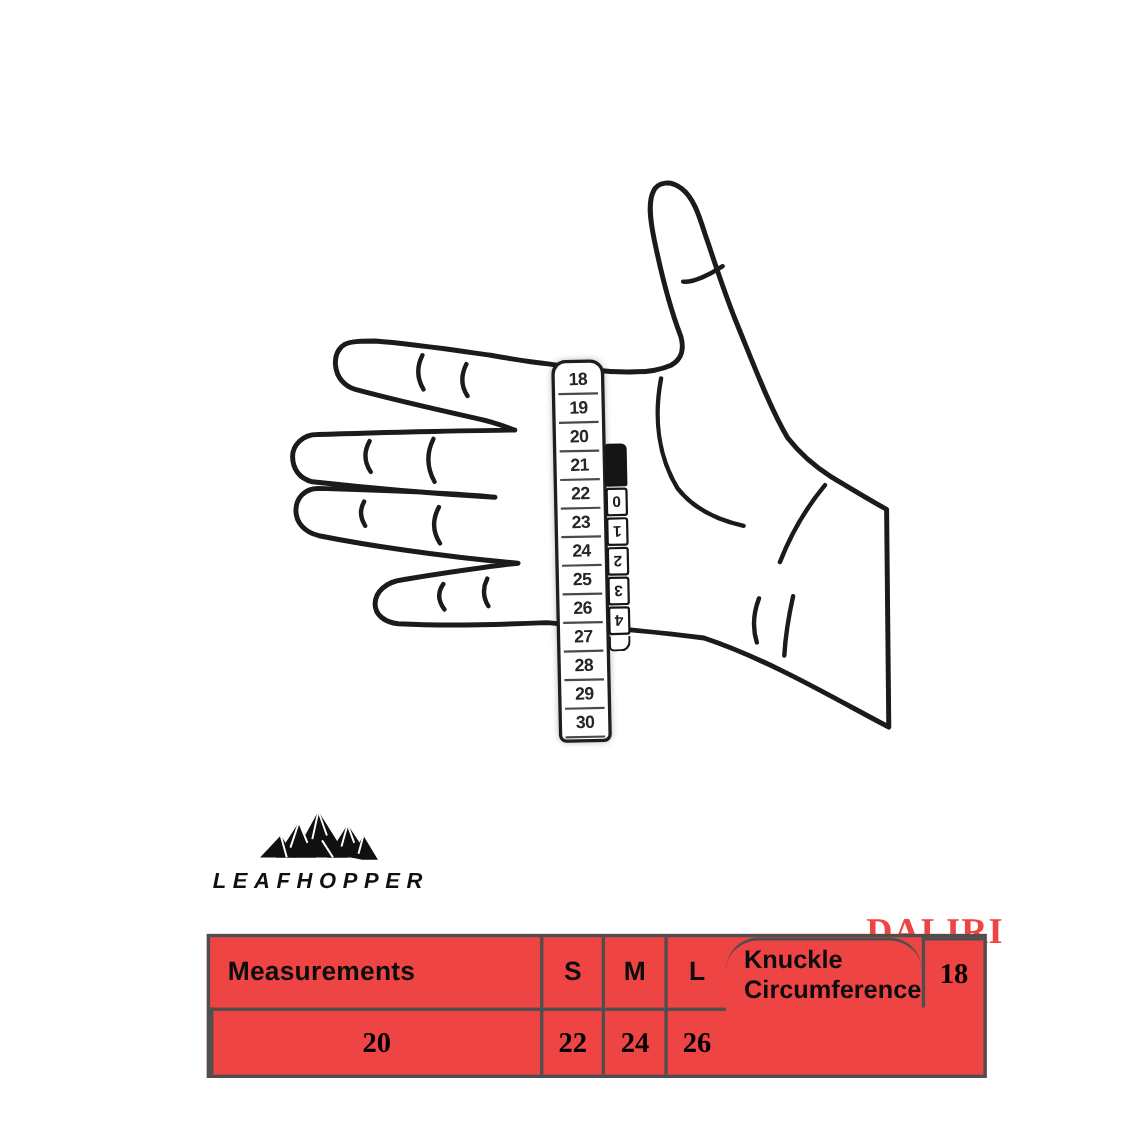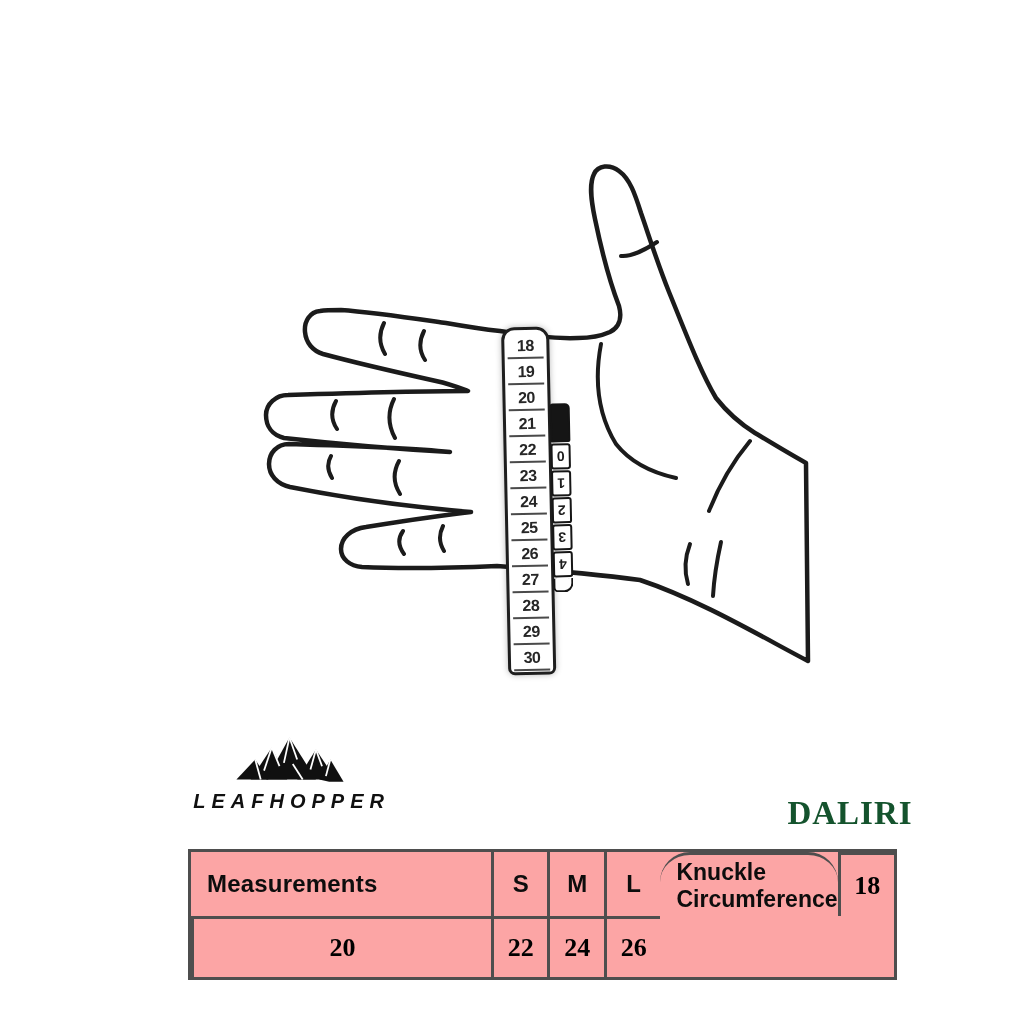--- a/index.html
+++ b/index.html
@@ -44,28 +44,28 @@
     border-top:none;border-radius:0 0 9px 5px;margin-top:1px;
   }
   
   .logo{position:absolute;left:190px;top:734px;width:200px;z-index:2;text-align:right;}
   .logo-mountains{display:block;margin:0 auto;width:116px;height:50px;}
   .logo-word{
     margin-top:6px;font-size:20px;font-weight:bold;font-style:italic;
     letter-spacing:6px;color:#101010;white-space:nowrap;
   }
   .brand2{
-    position:absolute;left:770px;top:795px;width:160px;text-align:center;z-index:2;
+    position:absolute;left:770px;top:829px;width:160px;text-align:center;z-index:2;
     font-family:"Liberation Serif",serif;font-weight:bold;font-size:33px;
-    letter-spacing:1px;color:#14532d;
+    letter-spacing:1px;color:#ef4444;
   }
   
   .size-table{
     position:absolute;left:188px;top:849px;width:709px;height:131px;box-sizing:border-box;
-    border:3px solid #4e4e4e;background:#fca5a5;z-index:2;
+    border:3px solid #4e4e4e;background:#ef4444;z-index:2;
     display:grid;grid-template-columns:300px repeat(5,1fr);grid-template-rows:64px 1fr;
   }
   .st-cell{
     display:flex;align-items:center;justify-content:center;box-sizing:border-box;
     border-left:3px solid #4e4e4e;
   }
   .st-cell.first{border-left:none;justify-content:flex-start;padding-left:16px;}
   .st-cell.row2{border-top:3px solid #4e4e4e;}
   .st-head{font-size:24px;font-weight:bold;color:#0d0d0d;letter-spacing:0.2px;}
   .st-label{font-size:23px;font-weight:bold;color:#0d0d0d;border-radius:30px;}

